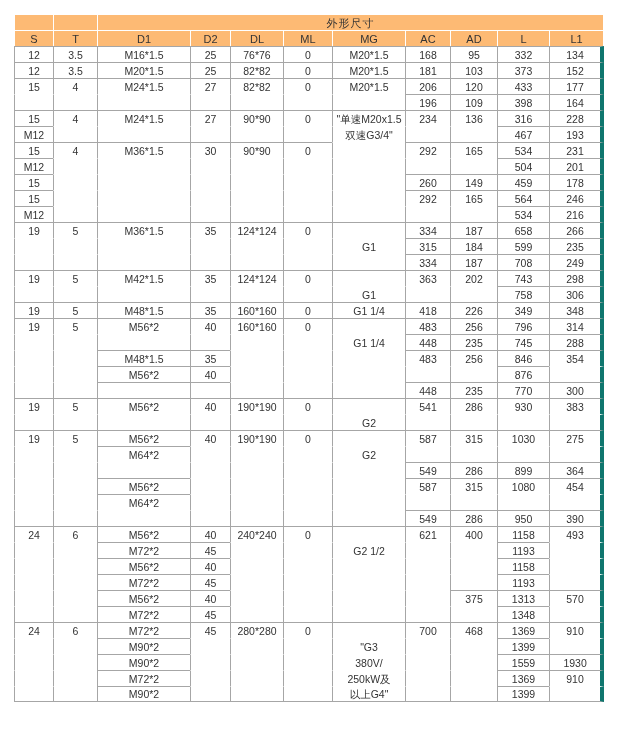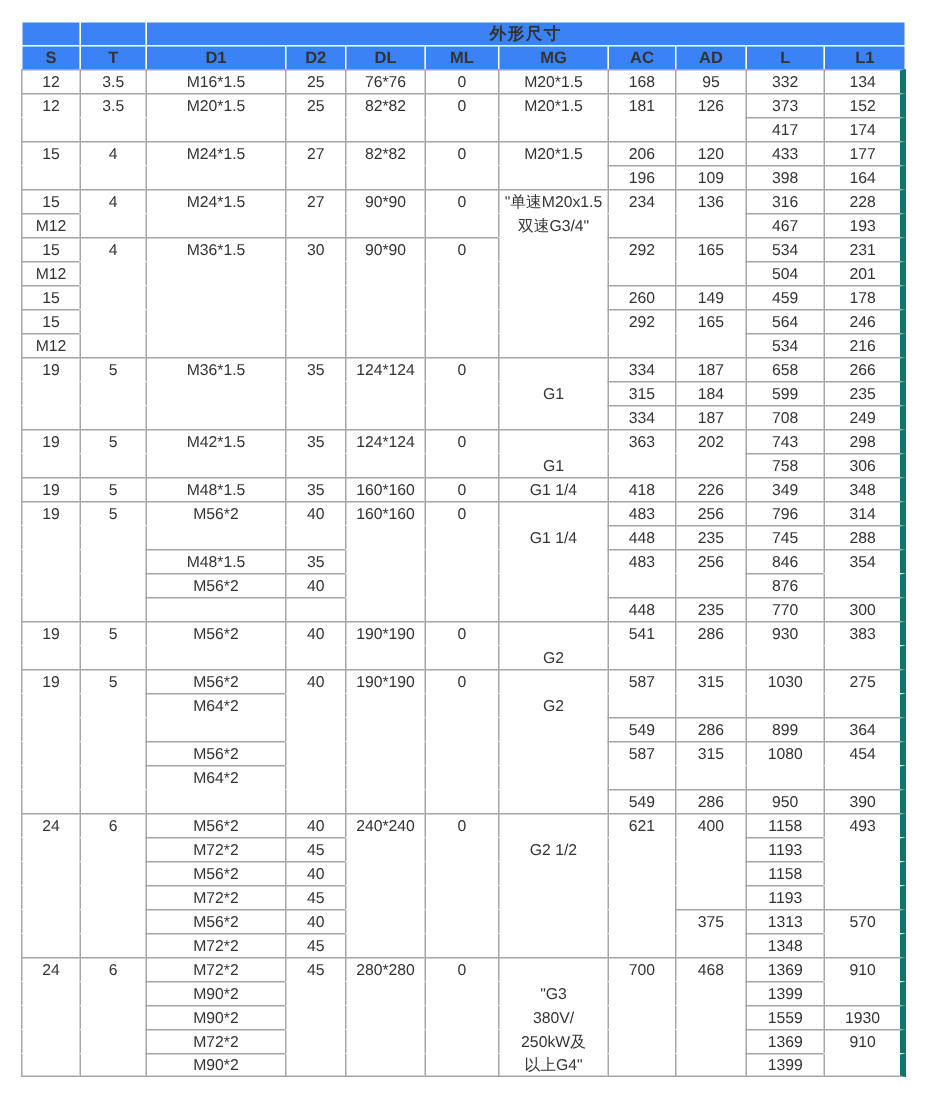--- a/index.html
+++ b/index.html
@@ -13,21 +13,21 @@
     border-collapse:separate;border-spacing:0;table-layout:fixed;
     width:590px;
   }
   th,td{
     box-sizing:border-box;height:16px;padding:0 1px;
     text-align:center;vertical-align:middle;
     font-size:10.5px;line-height:14px;color:#333333;
     white-space:nowrap;overflow:hidden;
   }
   thead th{
-    background:#3b82f6;font-weight:bold;font-size:11px;
+    background:#fdba74;font-weight:normal;font-size:11px;
     border-left:1px solid #ffffff;border-top:1px solid #ffffff;
   }
   thead th:last-child{border-right:1px solid #ffffff;}
   thead th.title{letter-spacing:1px;}
   tbody td{
     background:#ffffff;
     border-left:1px solid #a6a6a6;border-top:1px solid #a6a6a6;
   }
   tbody td:last-child{border-right:4px solid #0f766e;}
   tbody tr:last-child td{border-bottom:1px solid #a6a6a6;}
@@ -87,36 +87,23 @@
         </tr>
         <tr>
           <td>12</td>
           <td>3.5</td>
           <td>M20*1.5</td>
           <td>25</td>
           <td>82*82</td>
           <td>0</td>
           <td>M20*1.5</td>
           <td>181</td>
-          <td>126</td>
+          <td>103</td>
           <td>373</td>
           <td>152</td>
-        </tr>
-        <tr>
-          <td class="m"></td>
-          <td class="m"></td>
-          <td class="m"></td>
-          <td class="m"></td>
-          <td class="m"></td>
-          <td class="m"></td>
-          <td class="m"></td>
-          <td class="m"></td>
-          <td class="m"></td>
-          <td>417</td>
-          <td>174</td>
         </tr>
         <tr>
           <td>15</td>
           <td>4</td>
           <td>M24*1.5</td>
           <td>27</td>
           <td>82*82</td>
           <td>0</td>
           <td>M20*1.5</td>
           <td>206</td>

